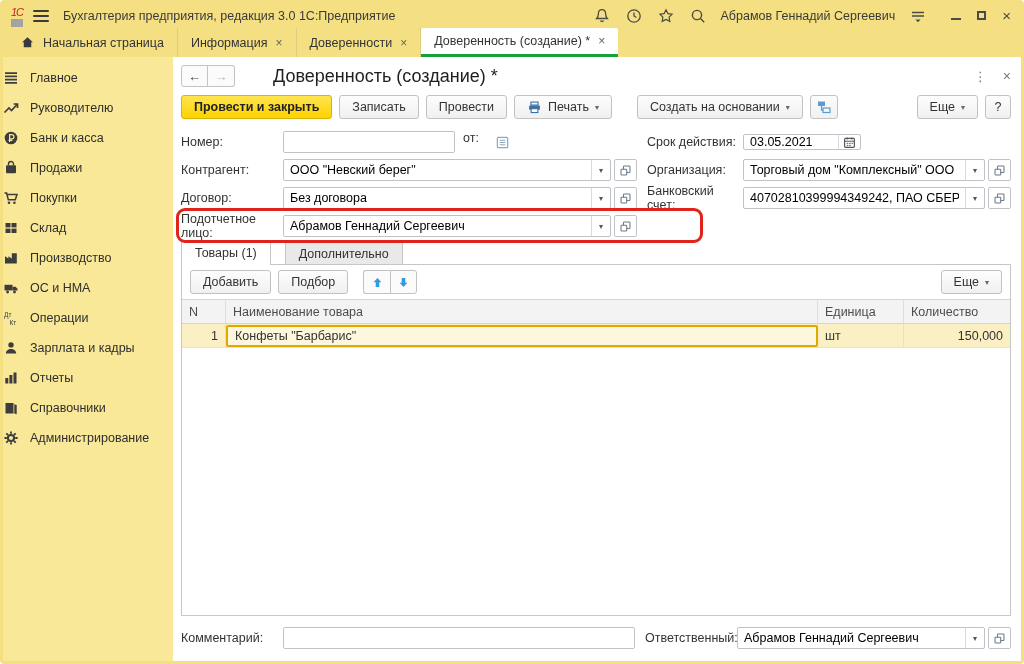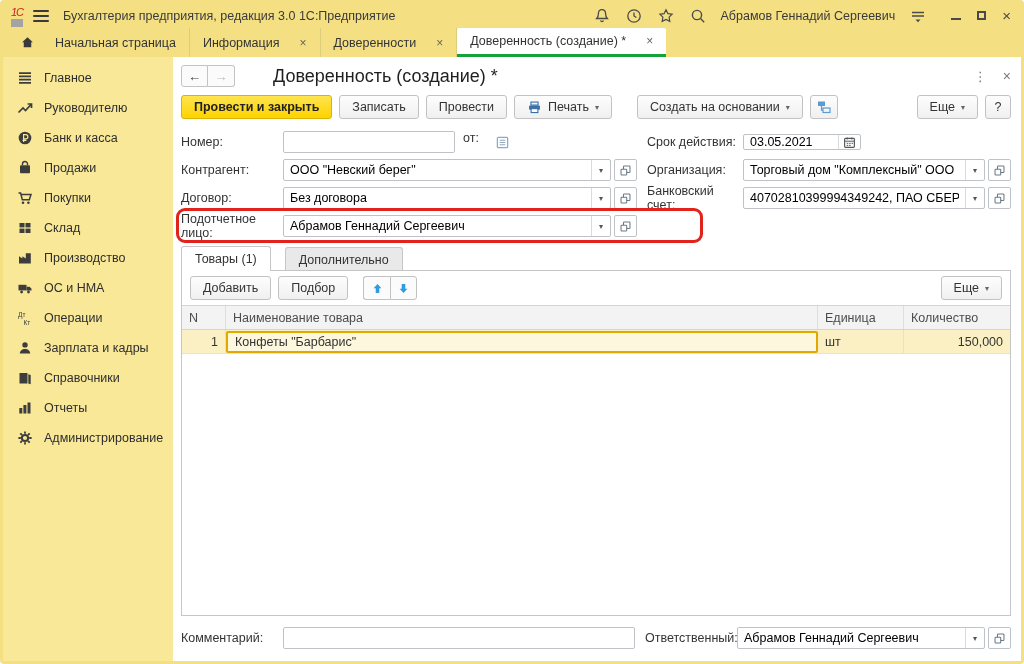--- a/index.html
+++ b/index.html
@@ -16,29 +16,29 @@
   .tb-right{margin-left:auto;display:flex;align-items:center;gap:14px}
   .tb-ico{width:18px;height:18px;display:flex;align-items:center;justify-content:center;cursor:pointer}
   .username{color:#3a3a3a}
   .winctl{display:flex;align-items:center;gap:16px;margin-left:10px}
   .minim{width:10px;border-bottom:2px solid #4a4a4a;height:2px;margin-top:6px}
   .maxim{width:9px;height:9px;border:2px solid #4a4a4a}
   .closew{font-size:15px;color:#4a4a4a;line-height:10px}
 
   
   .tabbar{height:29px;display:flex;align-items:stretch;padding-left:4px;flex-shrink:0}
-  .ntab{display:flex;align-items:center;gap:20px;padding:0 13px;color:#333;cursor:pointer;border-right:1px solid #ddcc7c;position:relative}
+  .ntab{display:flex;align-items:center;gap:8px;padding:0 13px;color:#333;cursor:pointer;border-right:1px solid #ddcc7c;position:relative}
   .ntab .tclose{color:#666;font-size:12px}
   .ntab.active{background:#fff;border-right:none;border-bottom:3px solid #15a23b;border-radius:2px 2px 0 0;padding-bottom:0}
   .home-ico{width:15px;height:15px}
 
   
   .main{flex:1;display:flex;background:#fff;min-height:0}
   .sidebar{width:170px;background:#f8e898;padding-top:6px;flex-shrink:0}
-  .side-item{display:flex;align-items:center;gap:11px;height:30px;padding-left:14px;cursor:pointer;color:#2e2e2e;font-size:12.5px}
+  .side-item{display:flex;align-items:center;gap:11px;height:30px;cursor:pointer;color:#2e2e2e;font-size:12.5px}
   .side-item svg{flex-shrink:0}
 
   .content{flex:1;display:flex;flex-direction:column;padding:2px 10px 6px 8px;min-width:0}
 
   
   .form-head{display:flex;align-items:center;height:30px;margin-top:2px}
   .navgrp{display:flex}
   .navbtn{width:27px;height:22px;border:1px solid #c3c3c3;background:#fbfbfb;display:flex;align-items:center;justify-content:center;font-size:13px;color:#3c3c3c;cursor:pointer}
   .navbtn:first-child{border-radius:3px 0 0 3px}
   .navbtn:last-child{border-radius:0 3px 3px 0;border-left:none;color:#b9b9b9}
@@ -50,21 +50,21 @@
   
   .cmd-bar{display:flex;align-items:center;gap:7px;height:26px;margin:3px 0 8px}
   .btn{height:24px;padding:0 12px;background:linear-gradient(#fdfdfd,#f0f0f0);border:1px solid #c2c2c2;border-radius:3px;font-size:12.5px;color:#333;display:inline-flex;align-items:center;gap:6px;cursor:pointer;white-space:nowrap}
   .btn-primary{background:linear-gradient(#ffe44f,#fed301);border-color:#d8b501;font-weight:bold;color:#222}
   .btn-ico{width:28px;padding:0}
   .caret{font-size:8px;color:#666}
   .spacer{flex:1}
   .btn-help{width:26px;justify-content:center;padding:0}
 
   
-  .fields{position:relative;margin-bottom:6px}
+  .fields{position:relative;}
   .frow{display:flex;align-items:center;height:28px}
   .flabel{width:102px;flex-shrink:0;color:#333}
   .rlabel{width:96px;flex-shrink:0;color:#333;margin-left:10px}
   .lgroup{width:354px;flex-shrink:0;display:flex}
   .rgroup{flex:1;display:flex}
   .fbox{display:flex;flex:1;border:1px solid #bfc3c7;border-radius:2px;background:#fff}
   .fbox input{flex:1;border:none;outline:none;font:inherit;padding:0 6px;background:transparent;min-width:0}
   .fcaret{width:19px;border-left:1px solid #d7dade;display:flex;align-items:center;justify-content:center;font-size:8px;color:#555;cursor:pointer;flex-shrink:0}
   .fcal{width:22px;border-left:1px solid #d7dade;display:flex;align-items:center;justify-content:center;cursor:pointer;flex-shrink:0}
   .fopen{width:23px;height:22px;margin-left:3px;border:1px solid #bfc3c7;border-radius:2px;background:#fff;display:flex;align-items:center;justify-content:center;cursor:pointer;flex-shrink:0}
@@ -250,32 +250,32 @@
       </div>
       <div class="side-item">
         <svg width="16" height="16" viewBox="0 0 16 16">
             <circle cx="8" cy="4.9" r="2.7" fill="#3d3d3d"></circle>
             <path d="M2.8 13.6c0-3 2.3-4.7 5.2-4.7s5.2 1.7 5.2 4.7z" fill="#3d3d3d"></path>
           </svg>
         <span>Зарплата и кадры</span>
       </div>
       <div class="side-item">
         <svg width="16" height="16" viewBox="0 0 16 16">
-            <rect x="2.5" y="3" width="8" height="10.5" fill="#3d3d3d"></rect>
-            <path d="M11.3 4.2l2.4.9v9.2l-2.4-.9z" fill="#3d3d3d"></path>
-          </svg>
-        <span>Справочники</span>
-      </div>
-      <div class="side-item">
-        <svg width="16" height="16" viewBox="0 0 16 16">
             <rect x="2.3" y="8" width="3" height="5.5" fill="#3d3d3d"></rect>
             <rect x="6.4" y="5" width="3" height="8.5" fill="#3d3d3d"></rect>
             <rect x="10.5" y="2.5" width="3" height="11" fill="#3d3d3d"></rect>
           </svg>
         <span>Отчеты</span>
+      </div>
+      <div class="side-item">
+        <svg width="16" height="16" viewBox="0 0 16 16">
+            <rect x="2.5" y="3" width="8" height="10.5" fill="#3d3d3d"></rect>
+            <path d="M11.3 4.2l2.4.9v9.2l-2.4-.9z" fill="#3d3d3d"></path>
+          </svg>
+        <span>Справочники</span>
       </div>
       <div class="side-item">
         <svg width="16" height="16" viewBox="0 0 16 16">
             <circle cx="8" cy="8" r="3.1" fill="none" stroke="#3d3d3d" stroke-width="2"></circle>
             <path d="M8 1.4v2.4M8 12.2v2.4M1.4 8h2.4M12.2 8h2.4M3.3 3.3l1.7 1.7M11 11l1.7 1.7M12.7 3.3L11 5M5 11l-1.7 1.7" stroke="#3d3d3d" stroke-width="1.8"></path>
           </svg>
         <span>Администрирование</span>
       </div>
     </div>
 

